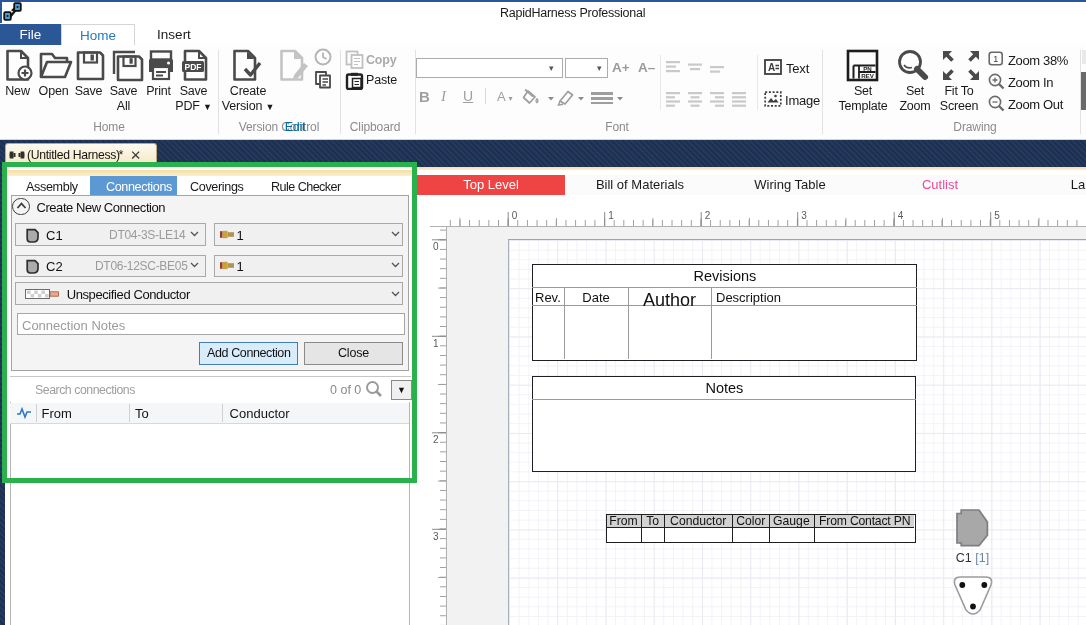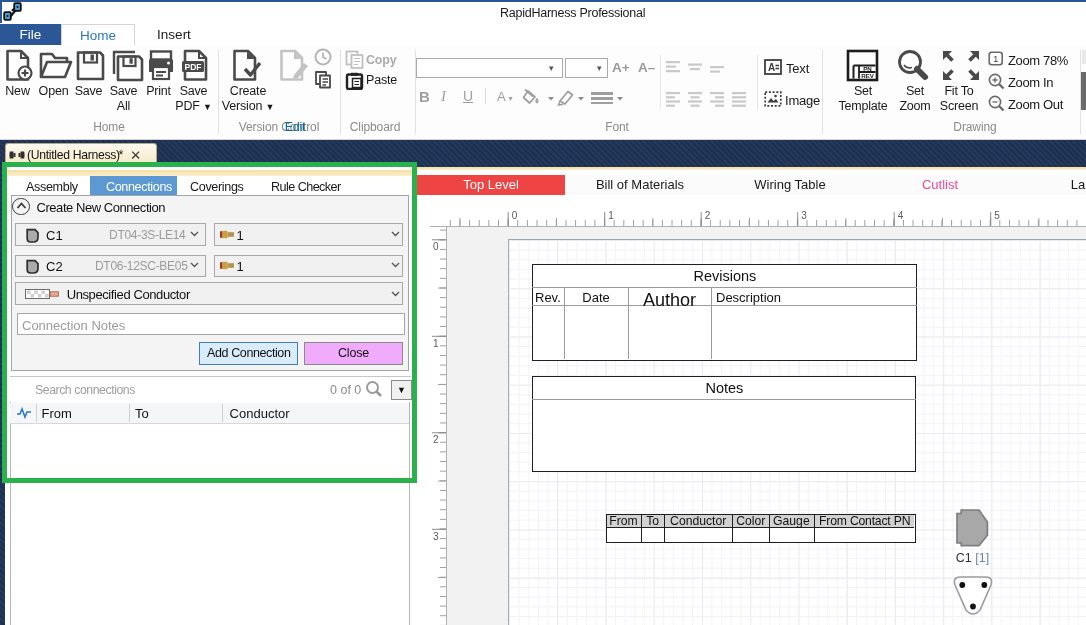--- a/index.html
+++ b/index.html
@@ -201,21 +201,21 @@
 
   <div class="abs lbl" style="left:786px;top:60.5px;font-size:13px;">Text</div>
   <div class="abs lbl" style="left:785px;top:92.5px;font-size:13px;">Image</div>
 
   <div class="abs lbl" style="left:835px;top:84px;width:56px;text-align:center;">Set</div>
   <div class="abs lbl" style="left:835px;top:99px;width:56px;text-align:center;">Template</div>
   <div class="abs lbl" style="left:887px;top:84px;width:56px;text-align:center;">Set</div>
   <div class="abs lbl" style="left:887px;top:99px;width:56px;text-align:center;">Zoom</div>
   <div class="abs lbl" style="left:931px;top:84px;width:56px;text-align:center;">Fit To</div>
   <div class="abs lbl" style="left:931px;top:99px;width:56px;text-align:center;">Screen</div>
-  <div class="abs lbl" style="left:1008px;top:53px;font-size:13px;letter-spacing:-0.35px;">Zoom 78%</div>
+  <div class="abs lbl" style="left:1008px;top:53px;font-size:13px;letter-spacing:-0.35px;">Zoom 38%</div>
   <div class="abs lbl" style="left:1008px;top:75px;font-size:13px;letter-spacing:-0.35px;">Zoom In</div>
   <div class="abs lbl" style="left:1008px;top:97px;font-size:13px;letter-spacing:-0.35px;">Zoom Out</div>
 
   <svg class="abs" style="left:846px;top:49px;" width="135" height="33" viewBox="0 0 135 33">
 
     <g fill="none" stroke="#1d1d1d">
       <rect x="2" y="2" width="29" height="29" stroke-width="2.6"></rect>
       <path d="M7.5 16.5 V29.5 M7.5 16.5 H29.5" stroke-width="2"></path>
       <path d="M13 16.5 V29.5 M13 23 H29.5" stroke-width="1.8"></path>
     </g>
@@ -346,21 +346,21 @@
   <div class="abs" style="left:46px;top:227.5px;font-size:13px;color:#111;">C1</div>
   <div class="abs" style="left:100px;top:228px;width:85.5px;text-align:right;font-size:12px;color:#9b9b9b;letter-spacing:-0.3px;">DT04-3S-LE14</div>
 
   <div class="abs" style="left:236.5px;top:227.5px;font-size:13px;color:#111;">1</div>
   <div class="abs" style="left:46px;top:258.8px;font-size:13px;color:#111;">C2</div>
   <div class="abs" style="left:95px;top:259.3px;width:90.5px;text-align:right;font-size:12px;color:#9b9b9b;letter-spacing:-0.3px;">DT06-12SC-BE05</div>
   <div class="abs" style="left:236.5px;top:258.8px;font-size:13px;color:#111;">1</div>
   <div class="abs" style="left:66.7px;top:287px;font-size:13px;color:#111;letter-spacing:-0.4px;">Unspecified Conductor</div>
 
   <div class="abs" style="left:199.4px;top:342.1px;width:98.8px;height:22.7px;background:#d9ecfb;border:1px solid #3f7eb6;box-sizing:border-box;text-align:center;line-height:20px;font-size:12.5px;letter-spacing:-0.4px;color:#111;">Add Connection</div>
-  <div class="abs" style="left:303.8px;top:342.1px;width:99.4px;height:22.7px;background:#f0abfc;border:1px solid #8a8a8a;box-sizing:border-box;text-align:center;line-height:20px;font-size:12.5px;letter-spacing:-0.2px;color:#111;">Close</div>
+  <div class="abs" style="left:303.8px;top:342.1px;width:99.4px;height:22.7px;background:#e5e5e5;border:1px solid #8a8a8a;box-sizing:border-box;text-align:center;line-height:20px;font-size:12.5px;letter-spacing:-0.2px;color:#111;">Close</div>
 
   <div class="abs" style="left:10px;top:375.6px;width:401px;height:1px;background:#c6c6c6;"></div>
   <div class="abs" style="left:10px;top:376.6px;width:401px;height:25.4px;background:#fff;"></div>
   <div class="abs" style="left:35px;top:382.5px;font-size:12.3px;letter-spacing:-0.45px;color:#9e9e9e;">Search connections</div>
   <div class="abs" style="left:330px;top:382.5px;font-size:12.5px;color:#8a8a8a;">0 of 0</div>
   <svg class="abs" style="left:364px;top:380px;" width="20" height="19" viewBox="0 0 20 19">
     <circle cx="8.5" cy="7.5" r="5.5" stroke="#9a9a9a" stroke-width="2" fill="none"></circle>
     <line x1="12.5" y1="11.5" x2="17" y2="16" stroke="#9a9a9a" stroke-width="2.6"></line>
   </svg>
   <div class="abs" style="left:391.2px;top:380.1px;width:20.5px;height:20.2px;background:#f0f0f0;border:1px solid #8a8a8a;box-sizing:border-box;"></div>

